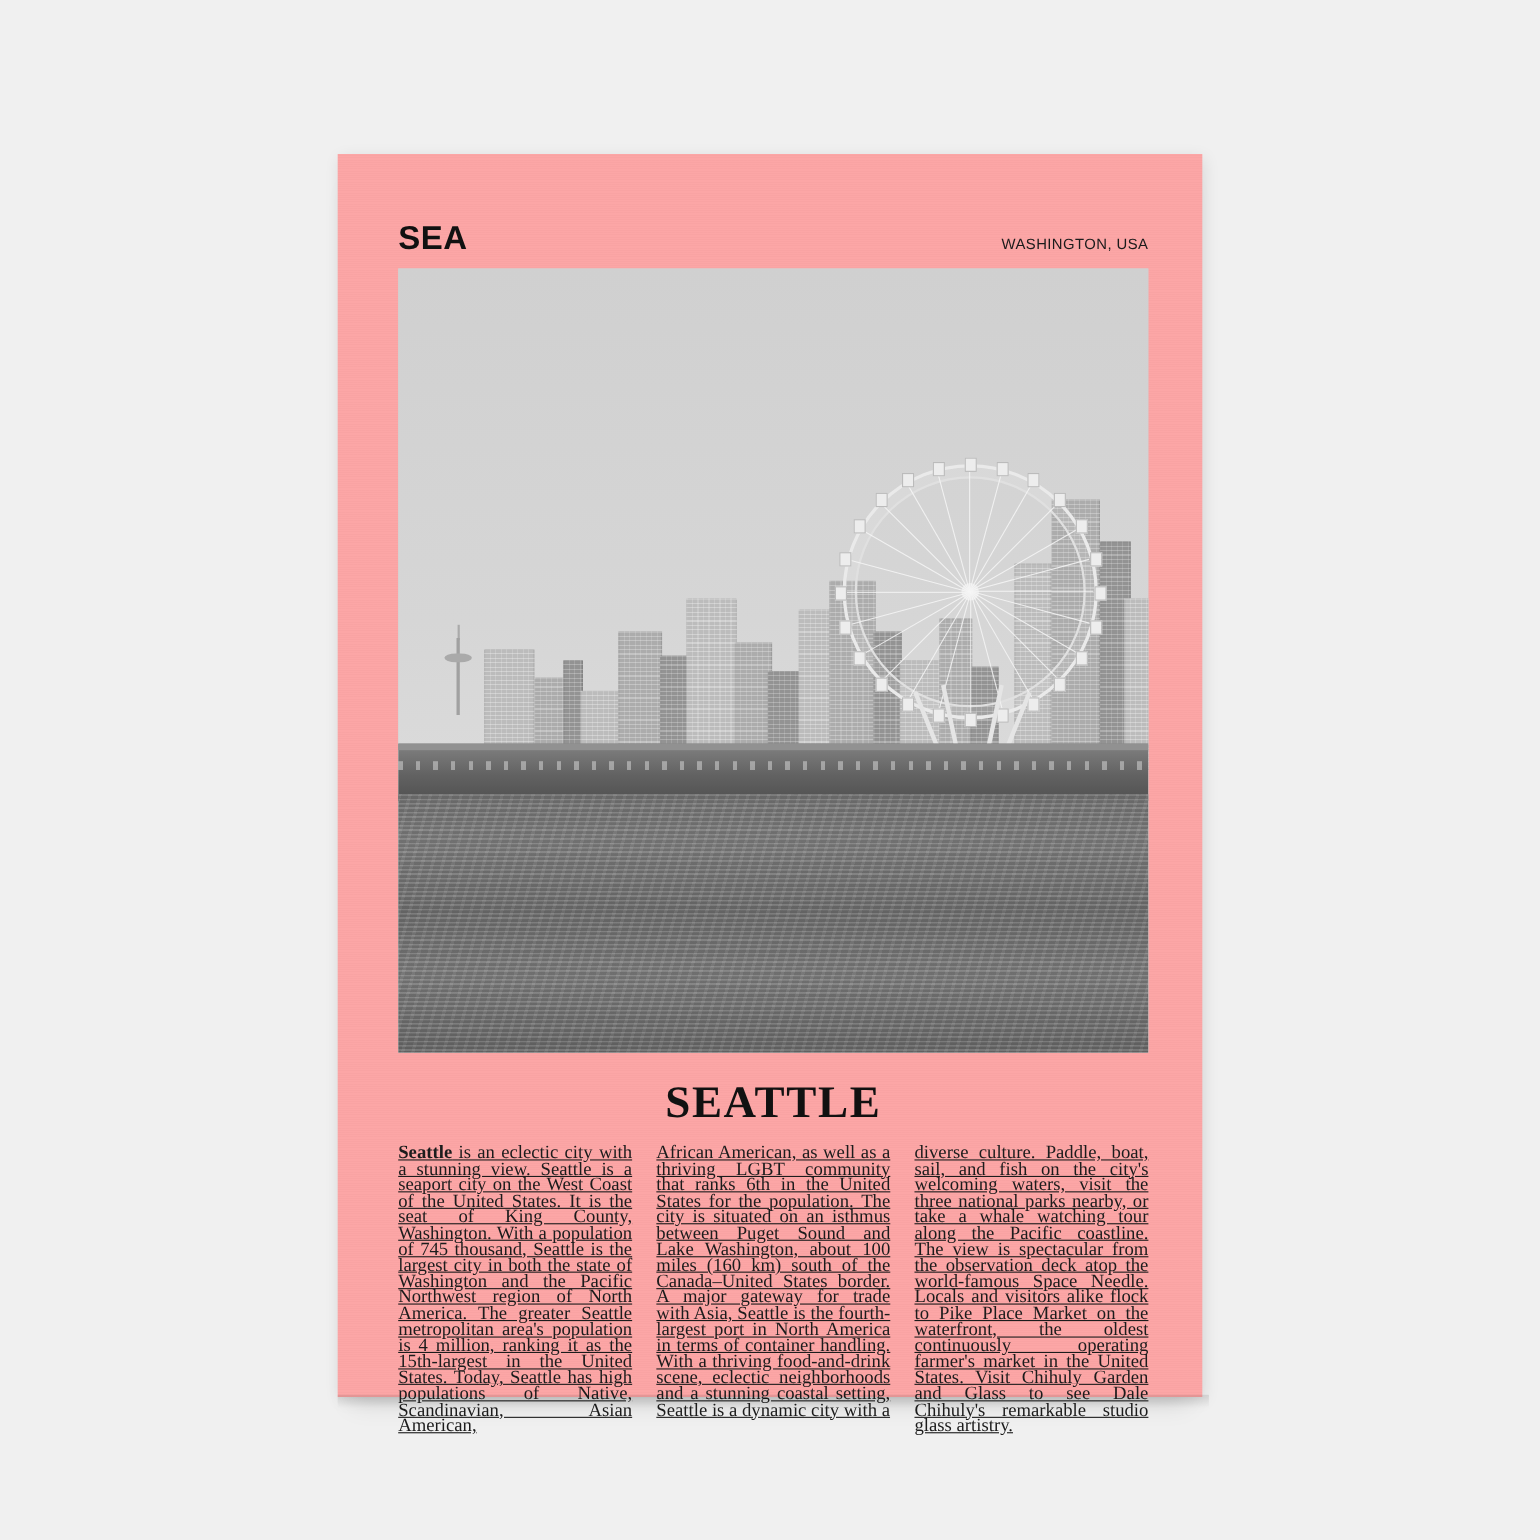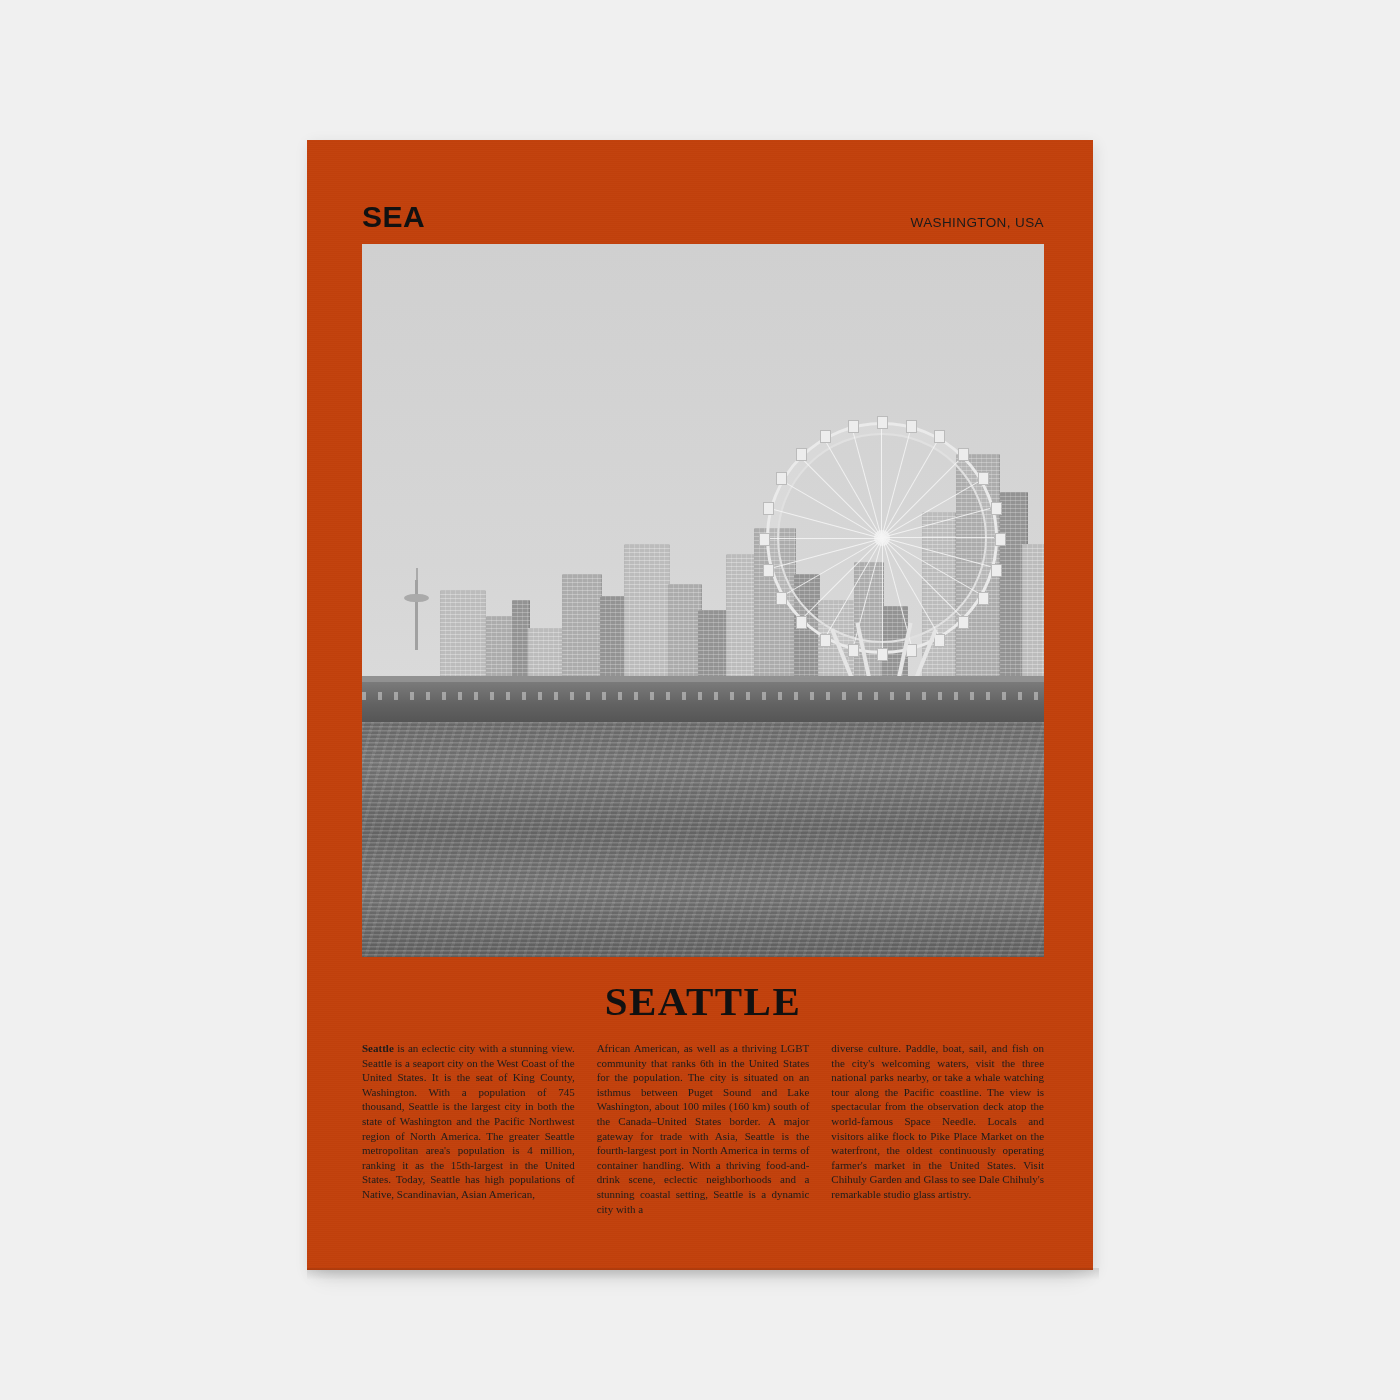--- a/index.html
+++ b/index.html
@@ -20,21 +20,21 @@
     height: 1400px;
   }
 
   
   #poster {
     position: absolute;
     left: 307px;
     top: 140px;
     width: 786px;
     height: 1130px;
-    background: #c2410c;
+    background: #fca5a5;
     box-shadow: 2px 4px 14px rgba(0,0,0,0.10), 0 18px 22px -12px rgba(0,0,0,0.10);
   }
   #poster::after {
     content: "";
     position: absolute;
     left: 0; right: -6px; bottom: -10px;
     height: 12px;
     background: linear-gradient(to bottom, rgba(0,0,0,0.10), rgba(0,0,0,0.0));
     pointer-events: none;
   }
@@ -199,25 +199,26 @@
 
   
   .cols {
     display: flex;
     gap: 22px;
     margin-top: 16px;
   }
   .col {
     flex: 1 1 0;
     font-family: "Liberation Serif", serif;
-    font-size: 11px;
+    font-size: 17px;
     line-height: 14.6px;
     text-align: justify;
     color: #1c1c1c;
     hyphens: auto;
+    text-decoration: underline;
   }
   .col b { font-weight: bold; }
 
   
   .grain {
     position:absolute; inset:0;
     background-image:
       repeating-linear-gradient(0deg, rgba(0,0,0,0.010) 0 1px, rgba(255,255,255,0.010) 1px 2px);
     pointer-events:none;
   }

